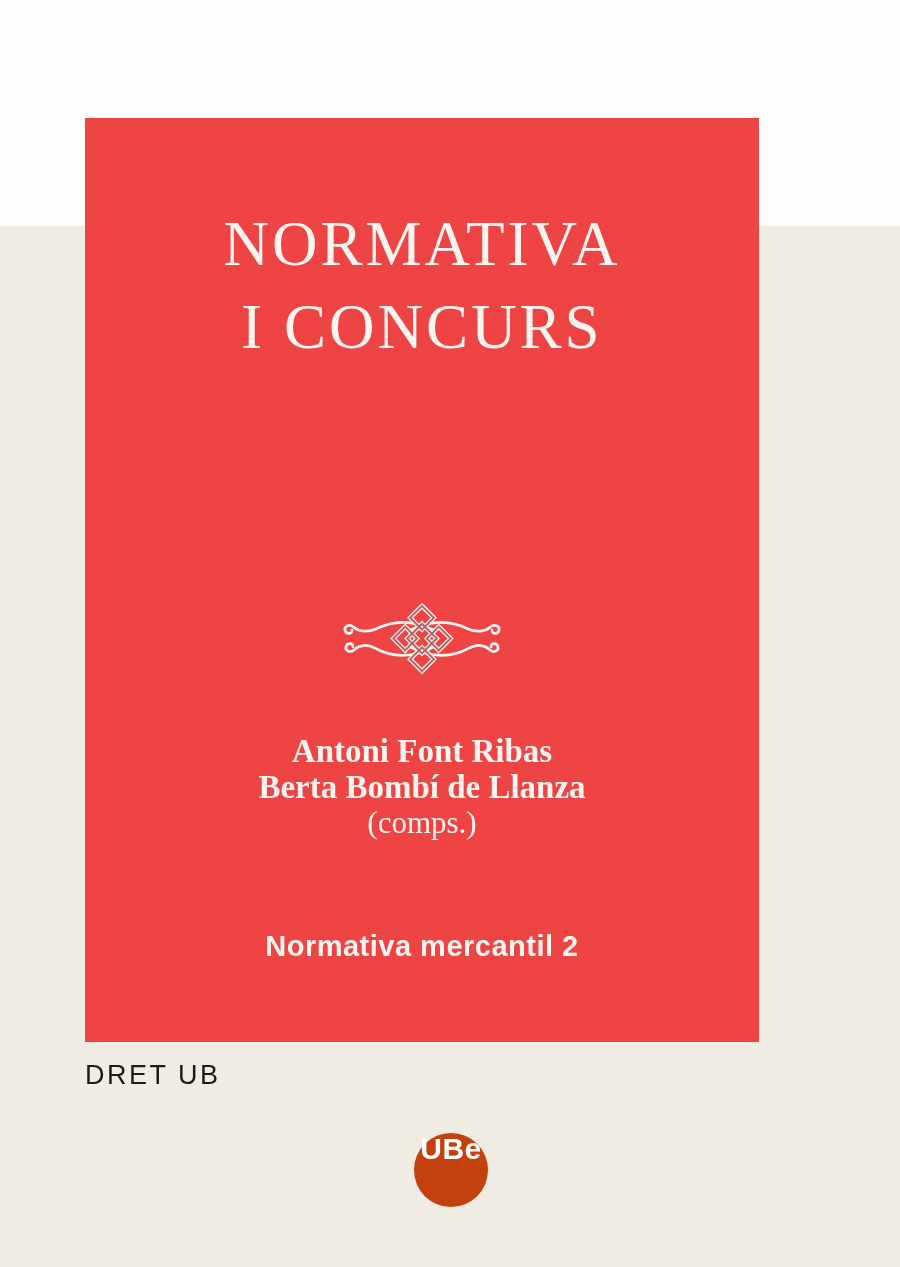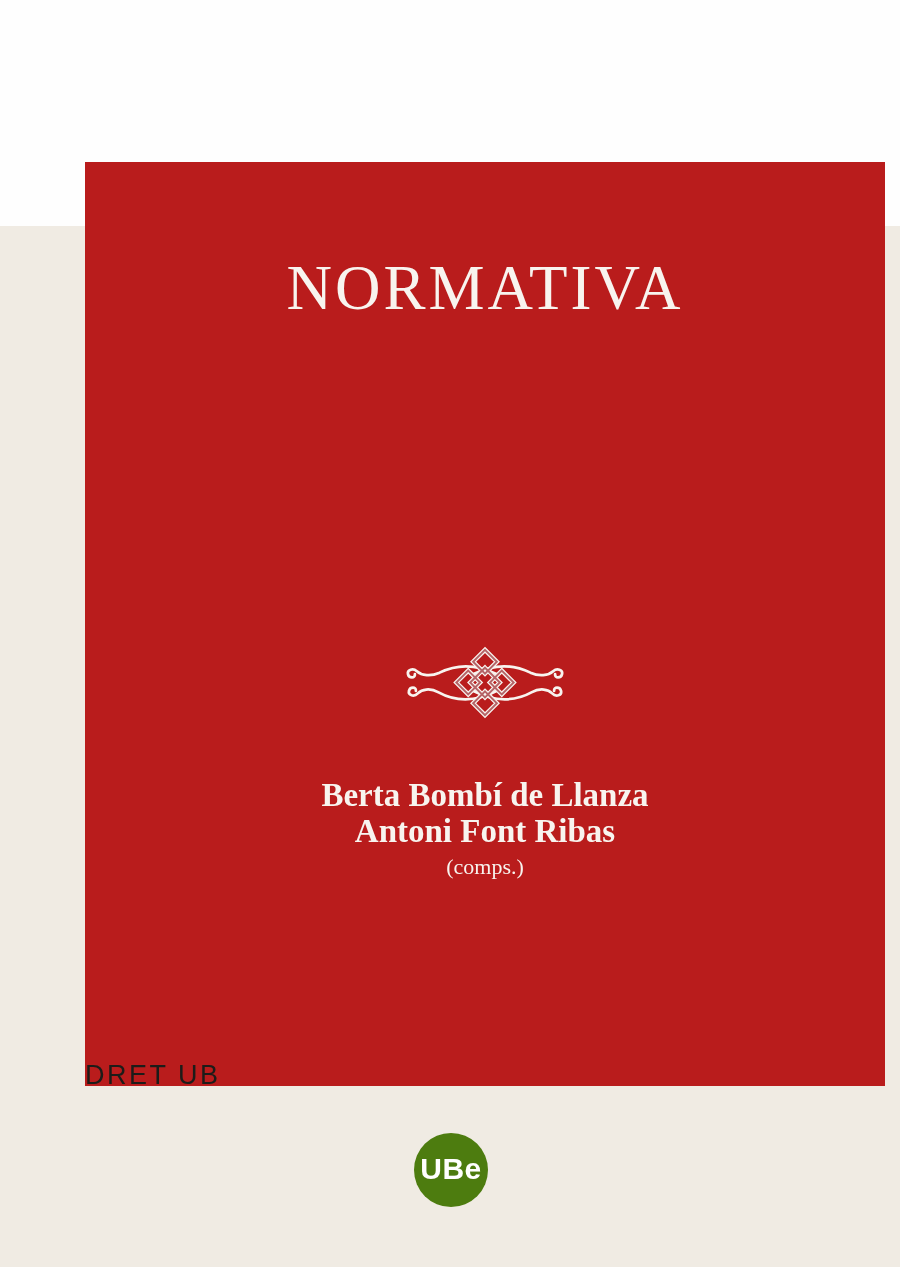--- a/index.html
+++ b/index.html
@@ -6,73 +6,73 @@
   .page {
     position:relative; width:900px; height:1267px;
     background:#f0ebe3; overflow:hidden;
     font-family:"Liberation Serif", serif;
   }
   .top-band {
     position:absolute; left:0; top:0; width:900px; height:226px;
     background:#fefefe;
   }
   .panel {
-    position:absolute; left:85px; top:118px; width:800px; height:924px;
-    background:#b91c1c;
-    margin-top:44px;
+    position:absolute; left:85px; top:118px; width:674px; height:924px;
+    background:#ef4444;
   }
   .title {
     position:absolute; left:0; top:85px; width:100%;
     text-align:center; color:#f8f4ef;
     font-size:63px; line-height:83px; letter-spacing:3px; font-weight:400;
   }
   .title div { white-space:nowrap; }
   .ornament {
     position:absolute; top:482px; left:50%; transform:translateX(-50%);
   }
   .authors {
     position:absolute; left:0; top:615px; width:100%;
     text-align:center; color:#f8f4ef;
     font-size:33px; line-height:36px; font-weight:700;
   }
-  .authors .comps { font-weight:400; font-size:22px; }
+  .authors .comps { font-weight:400; font-size:31px; }
   .series {
     position:absolute; left:0; top:812px; width:100%;
     text-align:center; color:#f8f4ef;
     font-family:"Liberation Sans", sans-serif;
     font-weight:600; font-size:29px; letter-spacing:0.5px;
   }
   .collection {
     position:absolute; left:85px; top:1060px;
     font-family:"Liberation Sans", sans-serif;
     font-size:27px; letter-spacing:2.5px; font-weight:500;
     color:#1c1c19;
   }
   .logo {
     position:absolute; left:414px; top:1133px; width:74px; height:74px;
-    border-radius:50%; background:#4d7c0f;
-    display:flex; align-items:center; justify-content:center;
+    border-radius:50%; background:#c2410c;
+    display:flex; justify-content:center;
   }
   .logo span {
     color:#ffffff; font-family:"Liberation Sans", sans-serif;
     font-weight:700; font-size:30px; letter-spacing:0.5px;
     transform:translateY(-1px);
   }
 </style>
 </head>
 <body>
 
 <div class="page">
 
   <div class="top-band"></div>
 
   <div class="panel">
 
     <div class="title">
       <div>NORMATIVA</div>
+      <div>I CONCURS</div>
     </div>
 
     <svg class="ornament" width="168" height="79" viewBox="0 0 340 160" fill="none">
       <g stroke="#f8f4ef" stroke-width="5.5" stroke-linecap="round">
         <g id="swirlL">
           <path d="M192,60 C150,40 110,42 78,58 C60,66 42,64 32,55 C24,48 12,52 14,61 C16,70 29,70 28,61"></path>
           <path d="M192,96 C150,118 108,116 76,98 C58,88 42,92 34,100 C26,108 14,104 16,95 C18,86 31,86 30,95"></path>
         </g>
         <use href="#swirlL" transform="translate(340,0) scale(-1,1)"></use>
       </g>
@@ -86,25 +86,26 @@
       <g stroke="#b56467" stroke-width="4">
         <path d="M170,12 L194,36 L170,60 L146,36 Z"></path>
         <path d="M136,54 L160,78 L136,102 L112,78 Z"></path>
         <path d="M204,54 L228,78 L204,102 L180,78 Z"></path>
         <path d="M170,48 L200,78 L170,108 L140,78 Z"></path>
         <path d="M170,96 L194,120 L170,144 L146,120 Z"></path>
       </g>
     </svg>
 
     <div class="authors">
+      <div>Antoni Font Ribas</div>
       <div>Berta Bombí de Llanza</div>
-      <div>Antoni Font Ribas</div>
       <div class="comps">(comps.)</div>
     </div>
 
+    <div class="series">Normativa mercantil 2</div>
 
   </div>
 
   <div class="collection">DRET UB</div>
 
   <div class="logo">
     <span>UBe</span>
   </div>
 
 </div>

